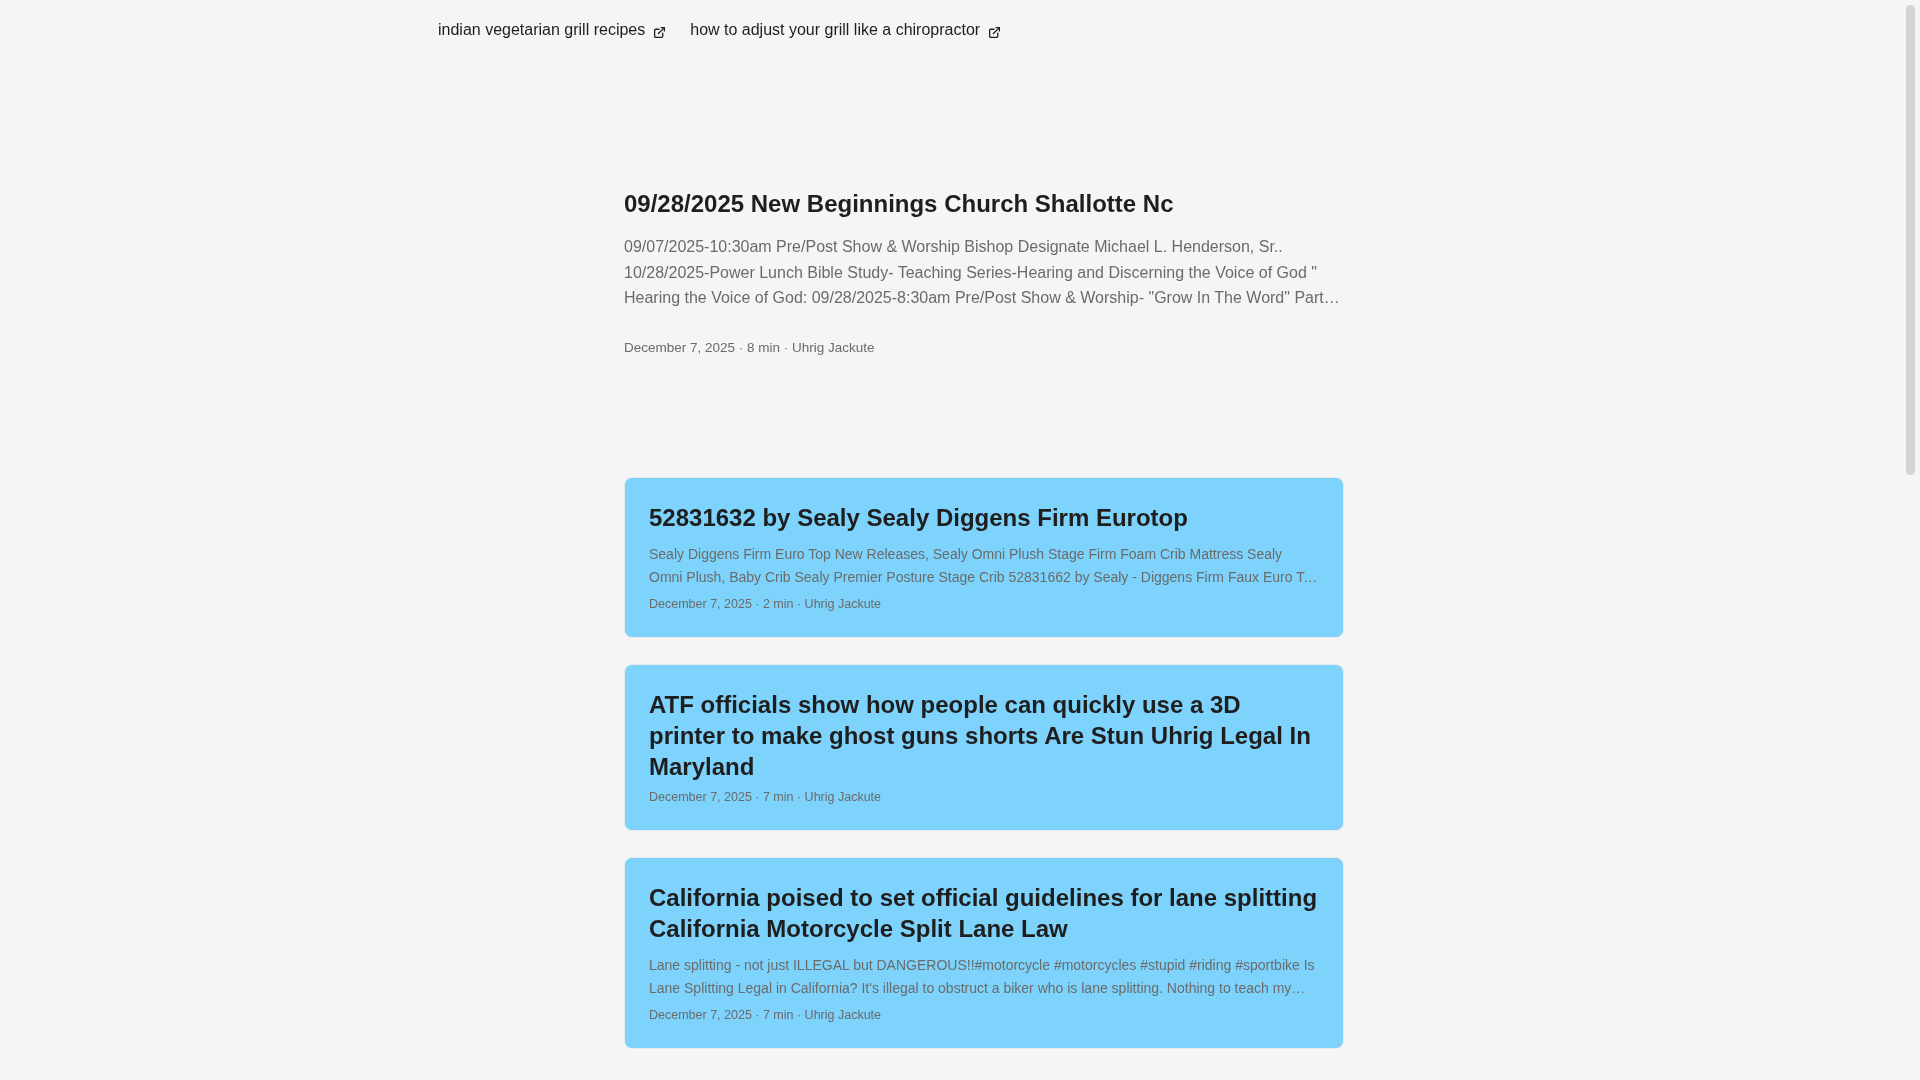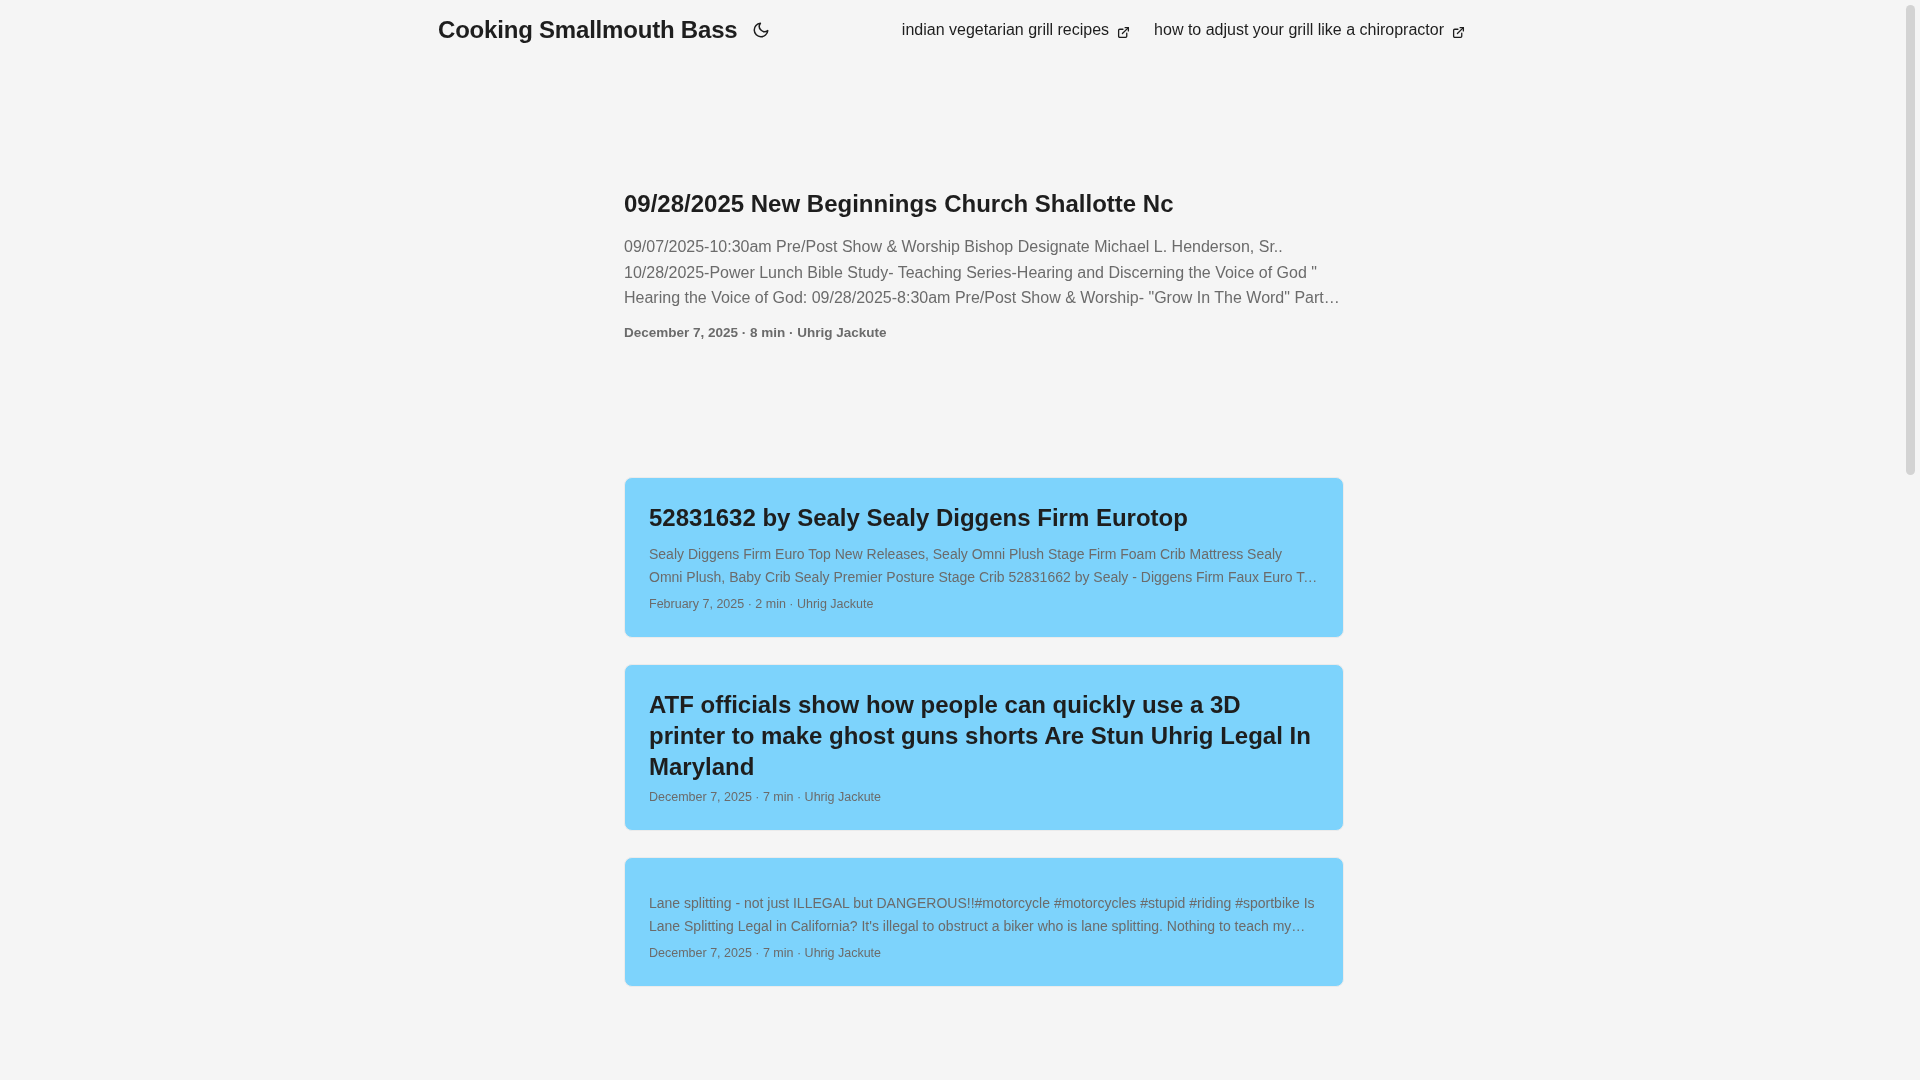--- a/index.html
+++ b/index.html
@@ -9,40 +9,32 @@
   .logo-wrap { display: flex; align-items: center; gap: 14px; }
   .logo { font-size: 24px; font-weight: 700; color: #1e1e1e; letter-spacing: -0.2px; text-decoration: none; }
   .theme-toggle { width: 20px; height: 20px; display: flex; align-items: center; justify-content: center; cursor: pointer; }
   .nav { display: flex; align-items: center; gap: 24px; }
   .nav-link { display: flex; align-items: flex-end; gap: 8px; font-size: 16px; color: #1e1e1e; text-decoration: none; }
   .nav-link svg { width: 13px; height: 13px; }
   .main { position: absolute; left: 624px; width: 720px; }
   .hero { top: 188px; }
   .hero-title { font-size: 24px; font-weight: 700; line-height: 32px; color: #1e1e1e; }
   .hero-summary { margin-top: 14px; font-size: 16px; line-height: 25.5px; color: #6b6b6b; display: -webkit-box; -webkit-line-clamp: 3; -webkit-box-orient: vertical; overflow: hidden; }
-  .hero-meta { margin-top: 14px; font-size: 13.5px; color: #6b6b6b; font-weight: bold; }
+  .hero-meta { margin-top: 29px; font-size: 13.5px; color: #6b6b6b; }
   .cards { top: 477px; display: flex; flex-direction: column; gap: 26px; }
   .card { background: #7dd3fc; border-radius: 8px; border: 1px solid #ebebeb; padding: 24px 24px 26px 24px; width: 720px; }
   .card-title { font-size: 24px; font-weight: 700; line-height: 31px; color: #1e1e1e; }
   .card-summary { margin-top: 10px; font-size: 14px; line-height: 23px; color: #6b6b6b; display: -webkit-box; -webkit-line-clamp: 2; -webkit-box-orient: vertical; overflow: hidden; }
   .card-meta { margin-top: 8px; font-size: 12.5px; color: #6b6b6b; }
   .scrollbar { position: absolute; right: 5px; top: 5px; width: 9px; height: 470px; background: #d3d3d3; border-radius: 5px; }
 </style>
 </head>
 <body>
 
 <header class="header">
-  <div class="logo-wrap">
-    <a class="logo">Cooking Smallmouth Bass</a>
-    <span class="theme-toggle">
-      <svg width="18" height="18" viewBox="0 0 24 24" fill="none" stroke="#1e1e1e" stroke-width="2" stroke-linecap="round" stroke-linejoin="round">
-          <path d="M21 12.79A9 9 0 1 1 11.21 3 7 7 0 0 0 21 12.79z"></path>
-        </svg>
-    </span>
-  </div>
   <nav class="nav">
     <a class="nav-link">
       <span>indian vegetarian grill recipes</span>
       <svg viewBox="0 0 24 24" fill="none" stroke="#1e1e1e" stroke-width="2.4" stroke-linecap="round" stroke-linejoin="round">
           <path d="M18 13v6a2 2 0 0 1-2 2H5a2 2 0 0 1-2-2V8a2 2 0 0 1 2-2h6"></path>
           <polyline points="15 3 21 3 21 9"></polyline>
           <line x1="10" y1="14" x2="21" y2="3"></line>
         </svg>
     </a>
     <a class="nav-link">
@@ -59,25 +51,26 @@
 <section class="main hero">
   <h1 class="hero-title">09/28/2025 New Beginnings Church Shallotte Nc</h1>
   <p class="hero-summary">09/07/2025-10:30am Pre/Post Show &amp; Worship Bishop Designate Michael L. Henderson, Sr.. 10/28/2025-Power Lunch Bible Study- Teaching Series-Hearing and Discerning the Voice of God " Hearing the Voice of God: 09/28/2025-8:30am Pre/Post Show &amp; Worship- "Grow In The Word" Part 2 of the series and more</p>
   <div class="hero-meta">December 7, 2025 · 8 min · Uhrig Jackute</div>
 </section>
 
 <section class="main cards">
   <article class="card">
     <h2 class="card-title">52831632 by Sealy Sealy Diggens Firm Eurotop</h2>
     <p class="card-summary">Sealy Diggens Firm Euro Top New Releases, Sealy Omni Plush Stage Firm Foam Crib Mattress Sealy Omni Plush, Baby Crib Sealy Premier Posture Stage Crib 52831662 by Sealy - Diggens Firm Faux Euro Top Cal King mattress</p>
-    <div class="card-meta">February 7, 2025 · 2 min · Uhrig Jackute</div>
+    <div class="card-meta">December 7, 2025 · 2 min · Uhrig Jackute</div>
   </article>
   <article class="card">
     <h2 class="card-title">ATF officials show how people can quickly use a 3D printer to make ghost guns shorts Are Stun Uhrig Legal In Maryland</h2>
     <div class="card-meta">December 7, 2025 · 7 min · Uhrig Jackute</div>
   </article>
   <article class="card">
+    <h2 class="card-title">California poised to set official guidelines for lane splitting California Motorcycle Split Lane Law</h2>
     <p class="card-summary">Lane splitting - not just ILLEGAL but DANGEROUS!!#motorcycle #motorcycles #stupid #riding #sportbike Is Lane Splitting Legal in California? It's illegal to obstruct a biker who is lane splitting. Nothing to teach my kids about this</p>
     <div class="card-meta">December 7, 2025 · 7 min · Uhrig Jackute</div>
   </article>
 </section>
 
 <div class="scrollbar"></div>
 
 </body></html>

